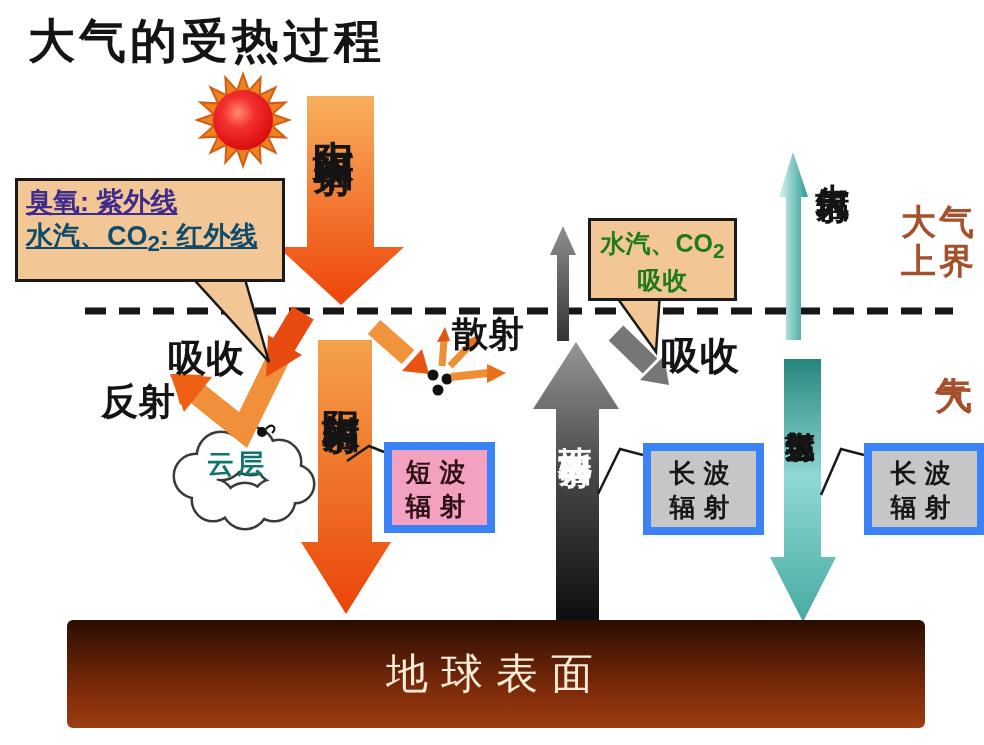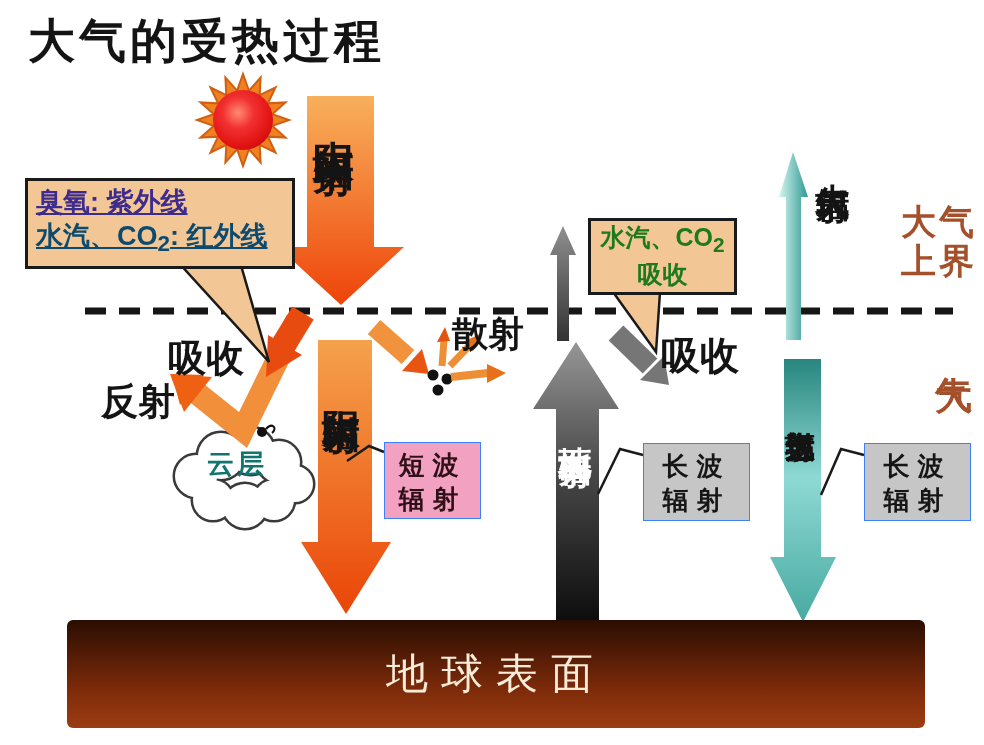--- a/index.html
+++ b/index.html
@@ -4,26 +4,26 @@
 <style>
   html,body{margin:0;padding:0;background:#fff;}
   #stage{position:relative;width:984px;height:745px;background:#ffffff;overflow:hidden;
          font-family:"Liberation Sans","DejaVu Sans",sans-serif;}
   .abs{position:absolute;text-align:center;}
   .lbl{font-weight:bold;color:#141414;white-space:nowrap;}
   .vtext{writing-mode:vertical-rl;text-orientation:upright;font-weight:bold;color:#141414;}
   svg{position:absolute;left:0;top:0;}
   #title{left:28px;top:10px;font-size:47px;letter-spacing:4px;z-index:3;}
   .callout{position:absolute;background:#f3c795;border:3px solid #1a1a1a;z-index:3;font-weight:bold;}
-  #callout-left{left:25px;top:178px;width:250px;height:80px;padding:5px 6px 0 8px;font-size:27px;line-height:1.25;}
+  #callout-left{left:15px;top:178px;width:250px;height:80px;padding:5px 6px 13px 8px;font-size:27px;line-height:1.25;}
   #callout-left .l1{color:#3d2b8e;text-decoration:underline;}
   #callout-left .l2{color:#0c4a6e;text-decoration:underline;}
-  #callout-right{left:588px;top:218px;width:143px;height:71px;font-size:25px;line-height:1.3;
+  #callout-right{left:588px;top:218px;width:143px;height:71px;padding-top:6px;font-size:25px;line-height:1.3;
                  color:#1e7a1e;text-align:center;}
-  .infobox{position:absolute;border:1px solid #3b82f6;z-index:3;font-weight:bold;text-align:center;
+  .infobox{position:absolute;border:8px solid #3b82f6;z-index:3;font-weight:bold;text-align:center;
            font-size:26px;line-height:1.32;letter-spacing:8px;padding-top:5px;}
   #box-shortwave{left:384px;top:442px;width:95px;height:70px;background:#f2a2c0;color:#301018;}
   #box-longwave1{left:643px;top:443px;width:105px;height:71px;background:#c6c6c6;color:#161616;}
   #box-longwave2{left:864px;top:443px;width:105px;height:71px;background:#c6c6c6;color:#161616;}
   #ground{left:67px;top:620px;width:858px;height:108px;z-index:2;border-radius:6px;
           background:linear-gradient(180deg,#2a0d02 0%,#571d06 35%,#7e2b0a 65%,#9c3d12 100%);
           display:flex;align-items:center;justify-content:center;}
   #ground .txt{color:#f8ecd8;font-size:42px;font-weight:normal;letter-spacing:13px;}
   .z3{z-index:3;}
 </style>

